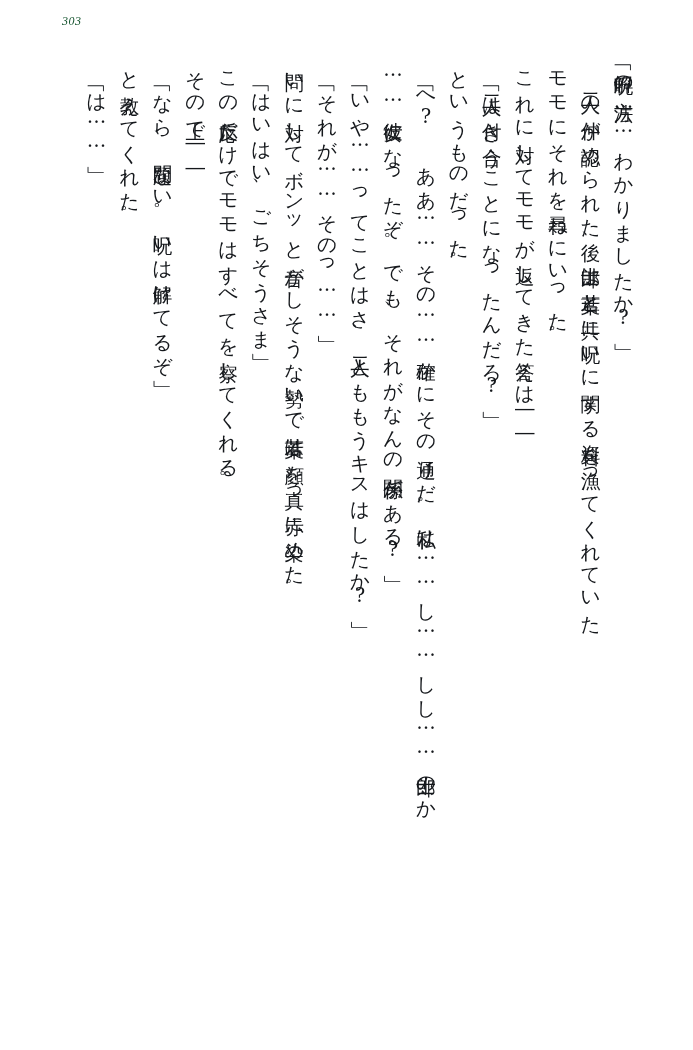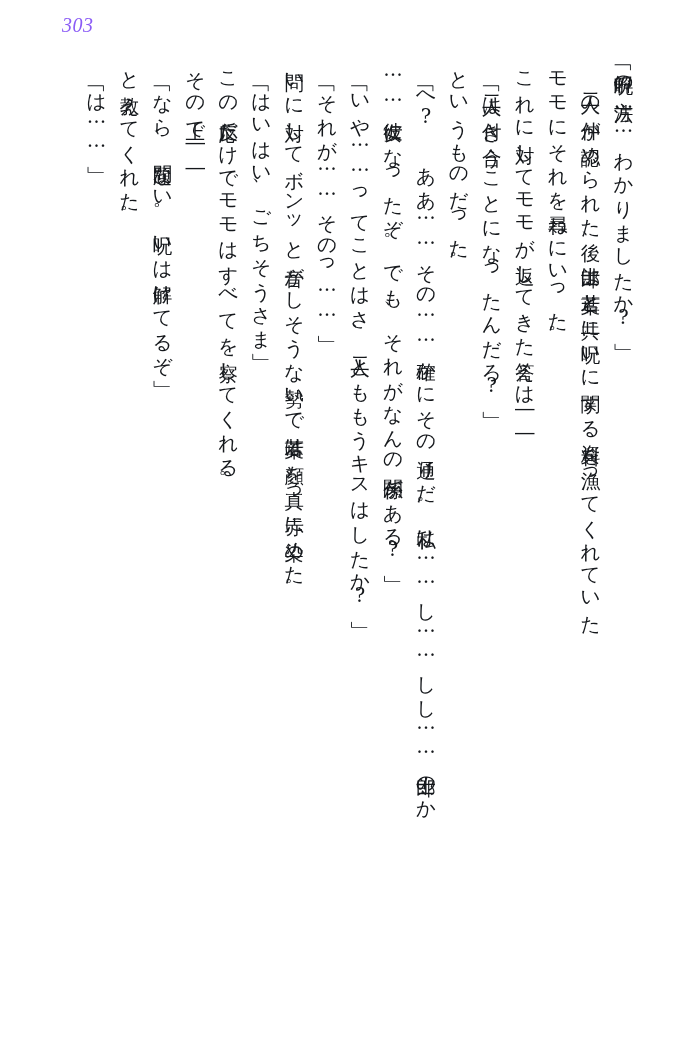--- a/index.html
+++ b/index.html
@@ -24,22 +24,22 @@
     height: 1050px;
     background: #ffffff;
   }
 
   .page-number {
     position: absolute;
     left: 62px;
     top: 14px;
     font-family: "Liberation Serif", "DejaVu Serif", serif;
     font-style: italic;
-    font-size: 20px;
-    color: #8b5cf6;
+    font-size: 12px;
+    color: #14532d;
     letter-spacing: 0.5px;
   }
 
   
   .text-body {
     position: absolute;
     top: 58px;
     right: 60px;
     width: 560px;
     height: 940px;

